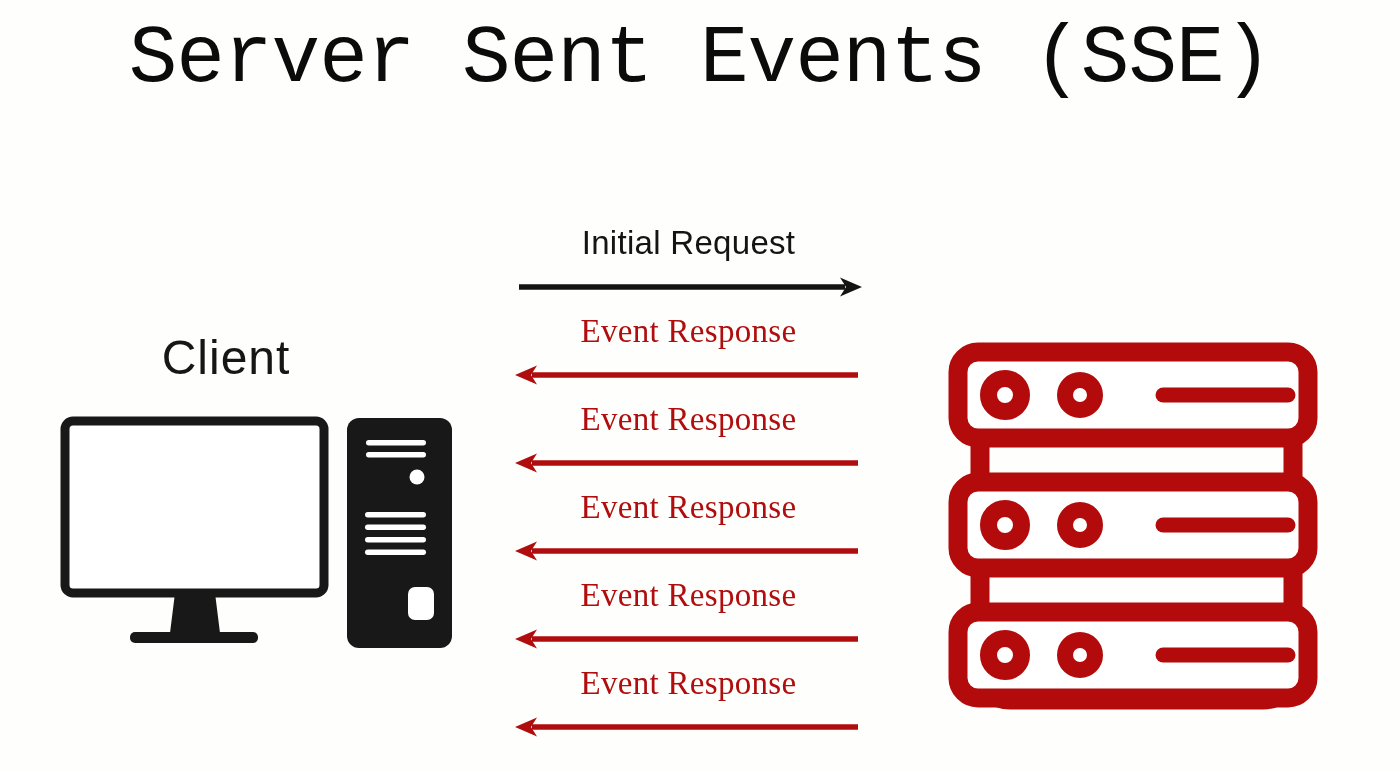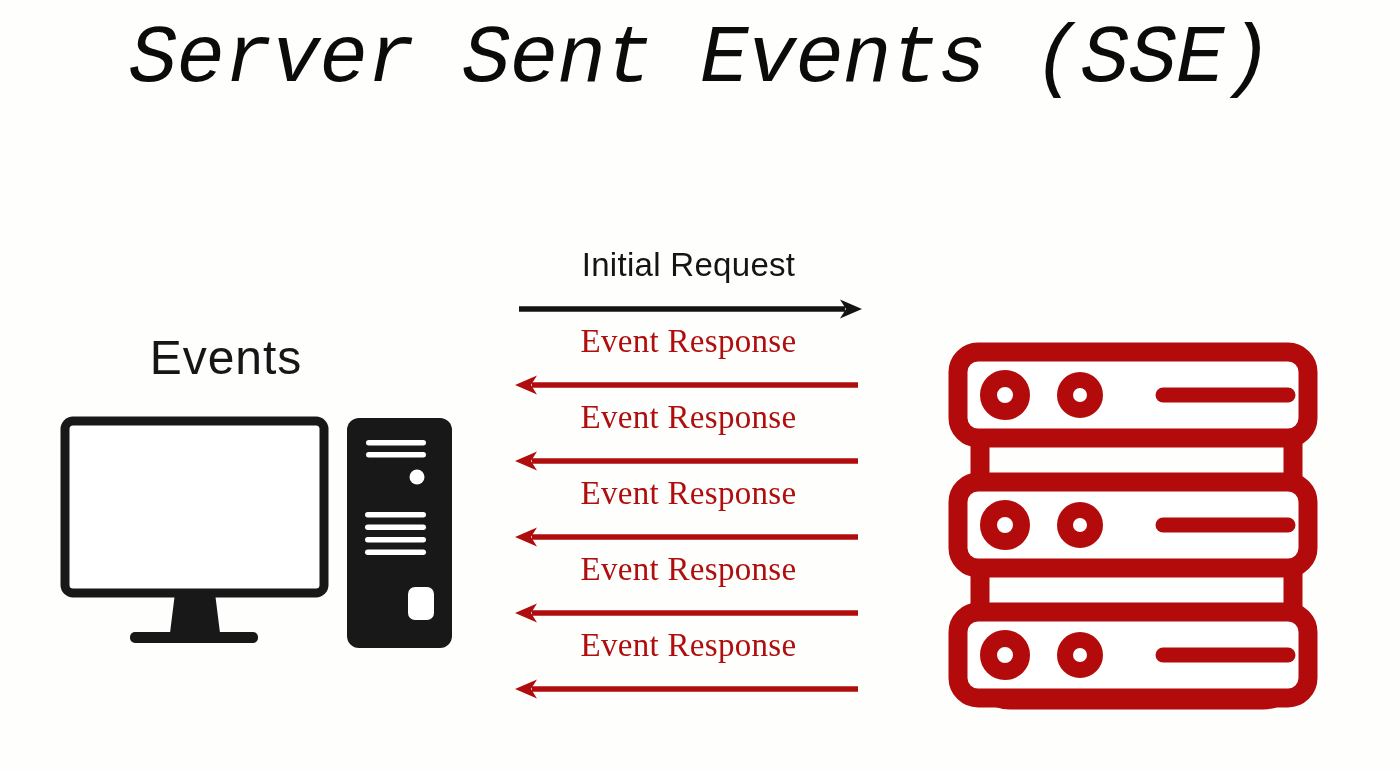--- a/index.html
+++ b/index.html
@@ -20,21 +20,20 @@
     left: 0;
     width: 100%;
     margin: 0;
     text-align: center;
     font-family: "Liberation Mono", "DejaVu Sans Mono", monospace;
     font-weight: 400;
     font-size: 81px;
     letter-spacing: -1px;
     color: #0b0b0b;
     white-space: nowrap;
-    font-style: italic;
   }
 
   .client-label {
     position: absolute;
     left: 226px;
     top: 330px;
     transform: translateX(-50%);
     font-size: 48px;
     font-weight: 500;
     letter-spacing: 1px;
@@ -68,24 +67,25 @@
     left: 948px;
     top: 342px;
     width: 370px;
     height: 376px;
     color: var(--icon-red, #B30B0B);
   }
 
   .messages {
     position: absolute;
     left: 515px;
-    top: 245px;
+    top: 223px;
     width: 347px;
     display: flex;
     flex-direction: column;
+    gap: 12px;
   }
 
   .msg-row {
     height: 76px;
     display: flex;
     flex-direction: column;
     justify-content: space-between;
   }
 
   .msg-row.black { color: #141414; }
@@ -109,21 +109,21 @@
   }
   .arrow.left { transform: scaleX(-1); }
 </style>
 </head>
 <body>
 
 <div class="canvas">
 
   <h1 class="title">Server Sent Events (SSE)</h1>
 
-  <div class="client-label">Events</div>
+  <div class="client-label">Client</div>
 
   <svg class="client-icon" viewBox="0 0 396 240" xmlns="http://www.w3.org/2000/svg" aria-hidden="true">
 
     <polygon points="117,178 157,178 162,218 112,218" fill="currentColor"></polygon>
     <rect x="72" y="217" width="128" height="11" rx="5" fill="currentColor"></rect>
 
     <rect x="7" y="6" width="259" height="172" rx="8" fill="#ffffff" stroke="currentColor" stroke-width="9"></rect>
 
     <rect x="289" y="3" width="105" height="230" rx="12" fill="currentColor"></rect>
     <rect x="308" y="25" width="60" height="5.5" rx="2.75" fill="#ffffff"></rect>

